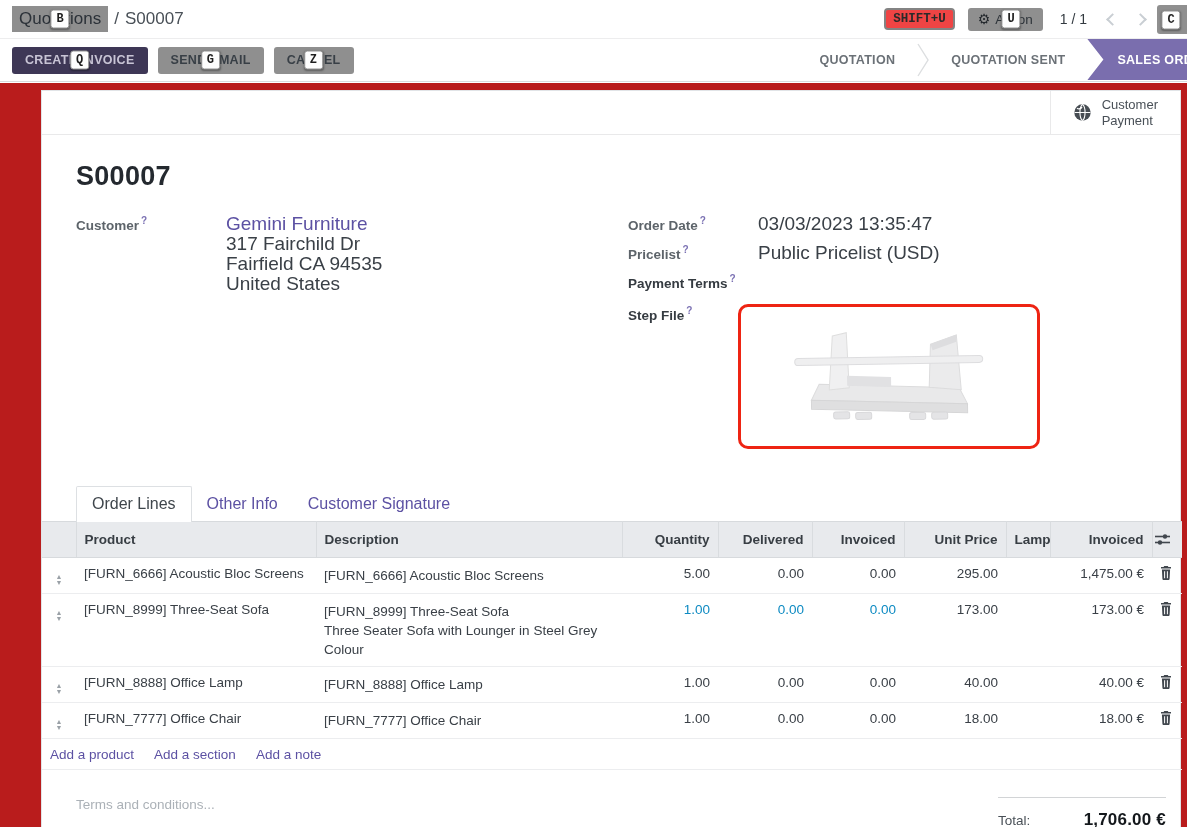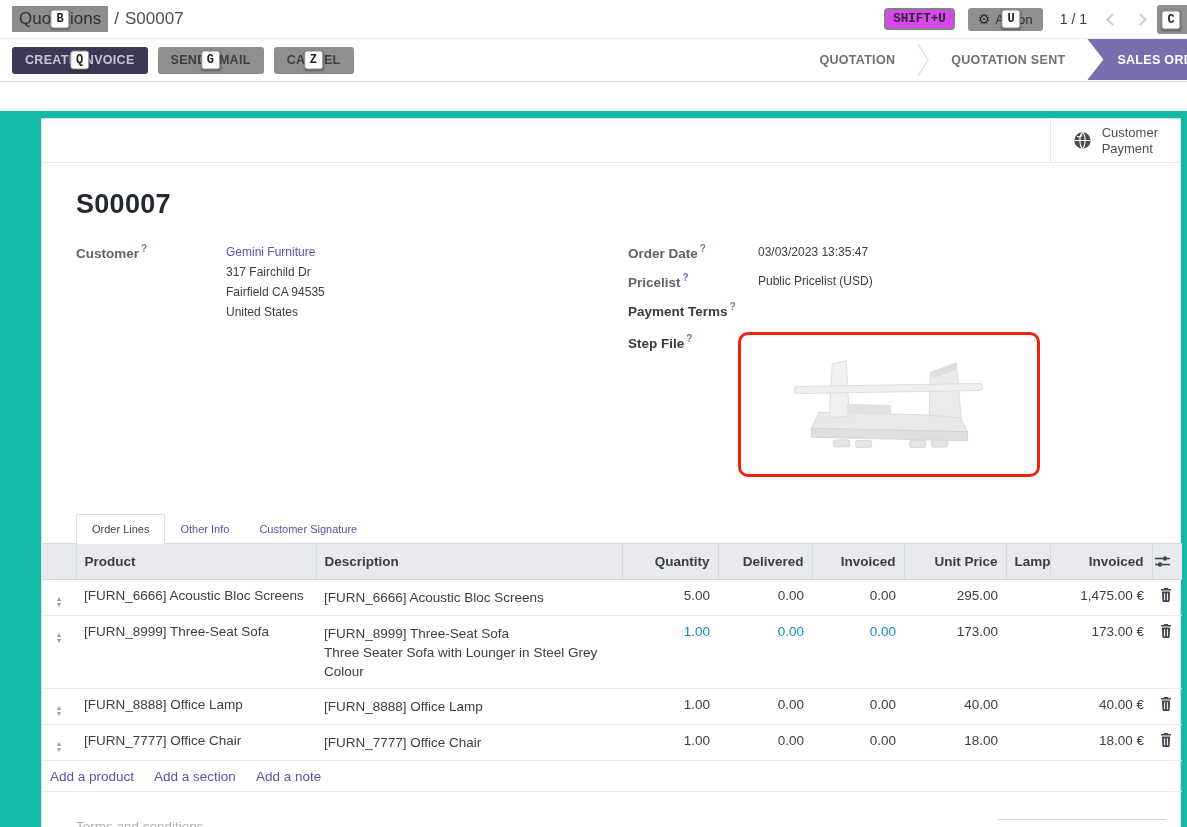--- a/index.html
+++ b/index.html
@@ -19,21 +19,21 @@
   .bc-hl { background:#8e8e8e; color:#2b3138; padding:3px 7px; position:relative; }
   .bc-rest { color:#495057; }
   .hint-badge {
     position:absolute; top:50%; left:50%; transform:translate(-50%,-50%);
     background:#fdfdfd; border:1px solid #909090; border-radius:3px;
     font:bold 12px "Liberation Mono", monospace; color:#1e1e1e;
     padding:1px 5px; line-height:15px; box-shadow:0 1px 2px rgba(0,0,0,.35); z-index:5;
   }
   .top-right { margin-left:auto; display:flex; align-items:center; gap:13px; }
   .keycap {
-    background:#d946ef; border:2px solid #838383; border-radius:4px;
+    background:#ef4444; border:2px solid #838383; border-radius:4px;
     font:bold 12.5px "Liberation Mono", monospace; color:#2a2a2a; padding:2px 7px;
   }
   .action-chip {
     background:#8f8f8f; border-radius:3px; color:#2e343a; display:flex; align-items:center;
     gap:5px; padding:4px 10px; font-size:13.5px; position:relative;
   }
   .action-chip .hint-badge { left:58%; }
   .gear { font-size:14px; line-height:12px; color:#23282d; }
   .pager-text { font-size:14px; color:#333a40; margin-left:4px; }
   .chev { width:9px; height:9px; border-top:2px solid #c9ced3; border-right:2px solid #c9ced3; display:inline-block; }
@@ -62,52 +62,52 @@
     display:flex; align-items:center; padding:0 22px; font-size:12.5px; font-weight:600;
     letter-spacing:.3px; color:#6b7177; white-space:nowrap;
   }
   .stage-sep { display:flex; align-items:center; }
   .stage-active {
     background:#7a6eae; color:#fff; font-weight:bold; padding:0 18px 0 30px;
     clip-path:polygon(0 0, 100% 0, 100% 100%, 0 100%, 16px 50%);
   }
 
   
-  .content { position:absolute; top:83px; left:0; right:0; bottom:0; background:#14b8a6;margin-top:28px; }
+  .content { position:absolute; top:83px; left:0; right:0; bottom:0; background:#b91c1c; }
   .card {
     position:absolute; left:41px; right:6px; top:7px; bottom:-2px; background:#fff;
     border:1px solid #e1e4e7;
   }
   .card-strip { height:44px; border-bottom:1px solid #e9e9ea; display:flex; justify-content:flex-end; }
   .preview-btn {
     border-left:1px solid #e9e9ea; display:flex; align-items:center; gap:10px;
     padding:0 22px; color:#495057; font-size:13px; line-height:16px; cursor:pointer;
   }
   .sheet-title { margin:26px 0 22px 34px; font-size:27px; font-weight:bold; color:#24292f; letter-spacing:.3px; }
 
   .fields { display:flex; padding:0 14px 0 34px; }
   .col-left { width:552px; }
   .col-right { flex:1; }
   .frow { display:flex; margin-bottom:9px; }
   .flabel { width:150px; flex:0 0 auto; color:#5d646a; font-size:13.5px; padding-top:1px;font-weight:bold; }
   .col-right .flabel { width:130px; }
   .flabel sup { color:#7b71b3; font-size:10px; margin-left:2px; }
   .flabel.bold { font-weight:bold; color:#353b41; }
-  .fvalue { font-size:12px; color:#3a4047; line-height:20px; }
+  .fvalue { font-size:19px; color:#3a4047; line-height:20px; }
   .link { color:#5c51a3; cursor:pointer; text-decoration:none; }
   .tmpl-gap { margin-top:14px; }
 
   .stepfile-box {
     width:302px; height:145px; border:3px solid #ee2413; border-radius:10px; margin-left:-20px;
     background:#fff; display:flex; align-items:center; justify-content:center;
   }
 
   
   .tabs { display:flex; align-items:flex-end; margin:28px 0 0 34px; }
-  .tab { font-size:11px; color:#5c51a3; padding:8px 15px; cursor:pointer; }
+  .tab { font-size:16px; color:#5c51a3; padding:8px 15px; cursor:pointer; }
   .tab-active {
     color:#3f464c; background:#fff; border:1px solid #dde0e3; border-bottom:none;
     border-radius:2px 2px 0 0; position:relative; z-index:2; margin-bottom:-1px; padding-bottom:9px;
   }
 
   
   table.olines { width:100%; border-collapse:collapse; table-layout:fixed; font-size:13.5px; color:#3a4047; }
   .olines thead th {
     background:#e8eaed; font-weight:bold; color:#383e44; height:36px; padding:0 8px;
     border-top:1px solid #d7dadd; border-bottom:1px solid #d7dadd; border-right:1px solid #d9dcdf;

